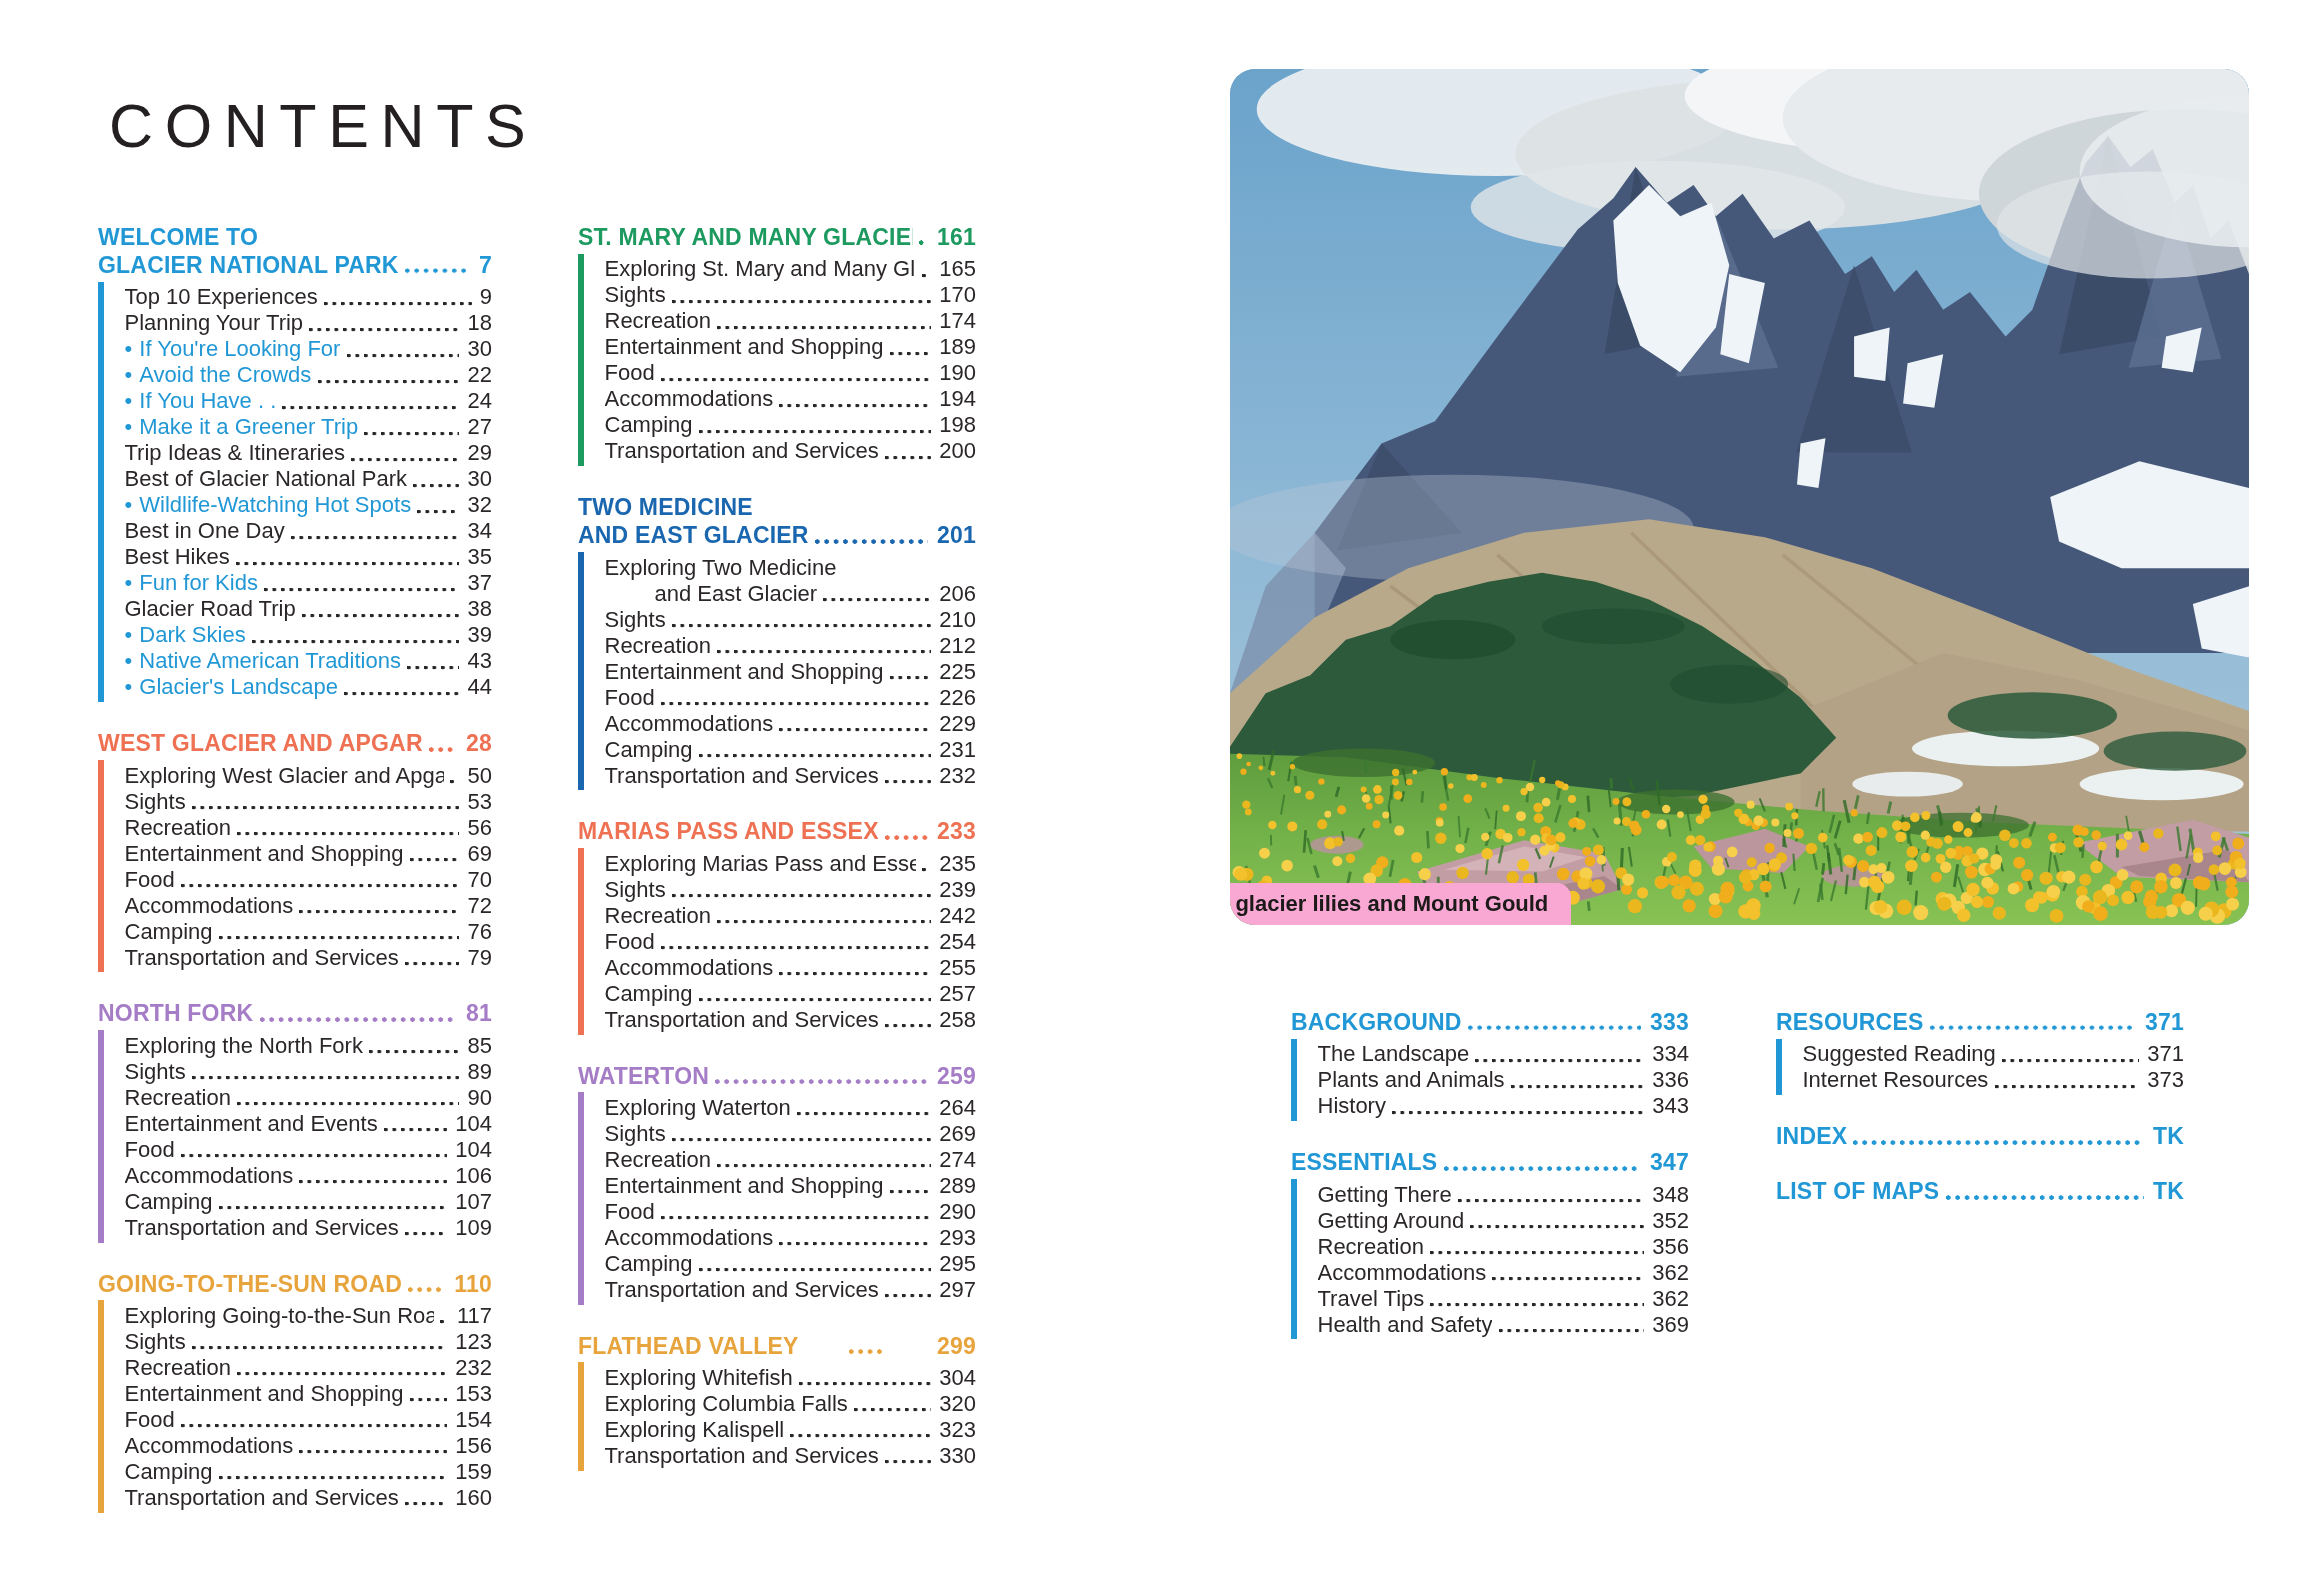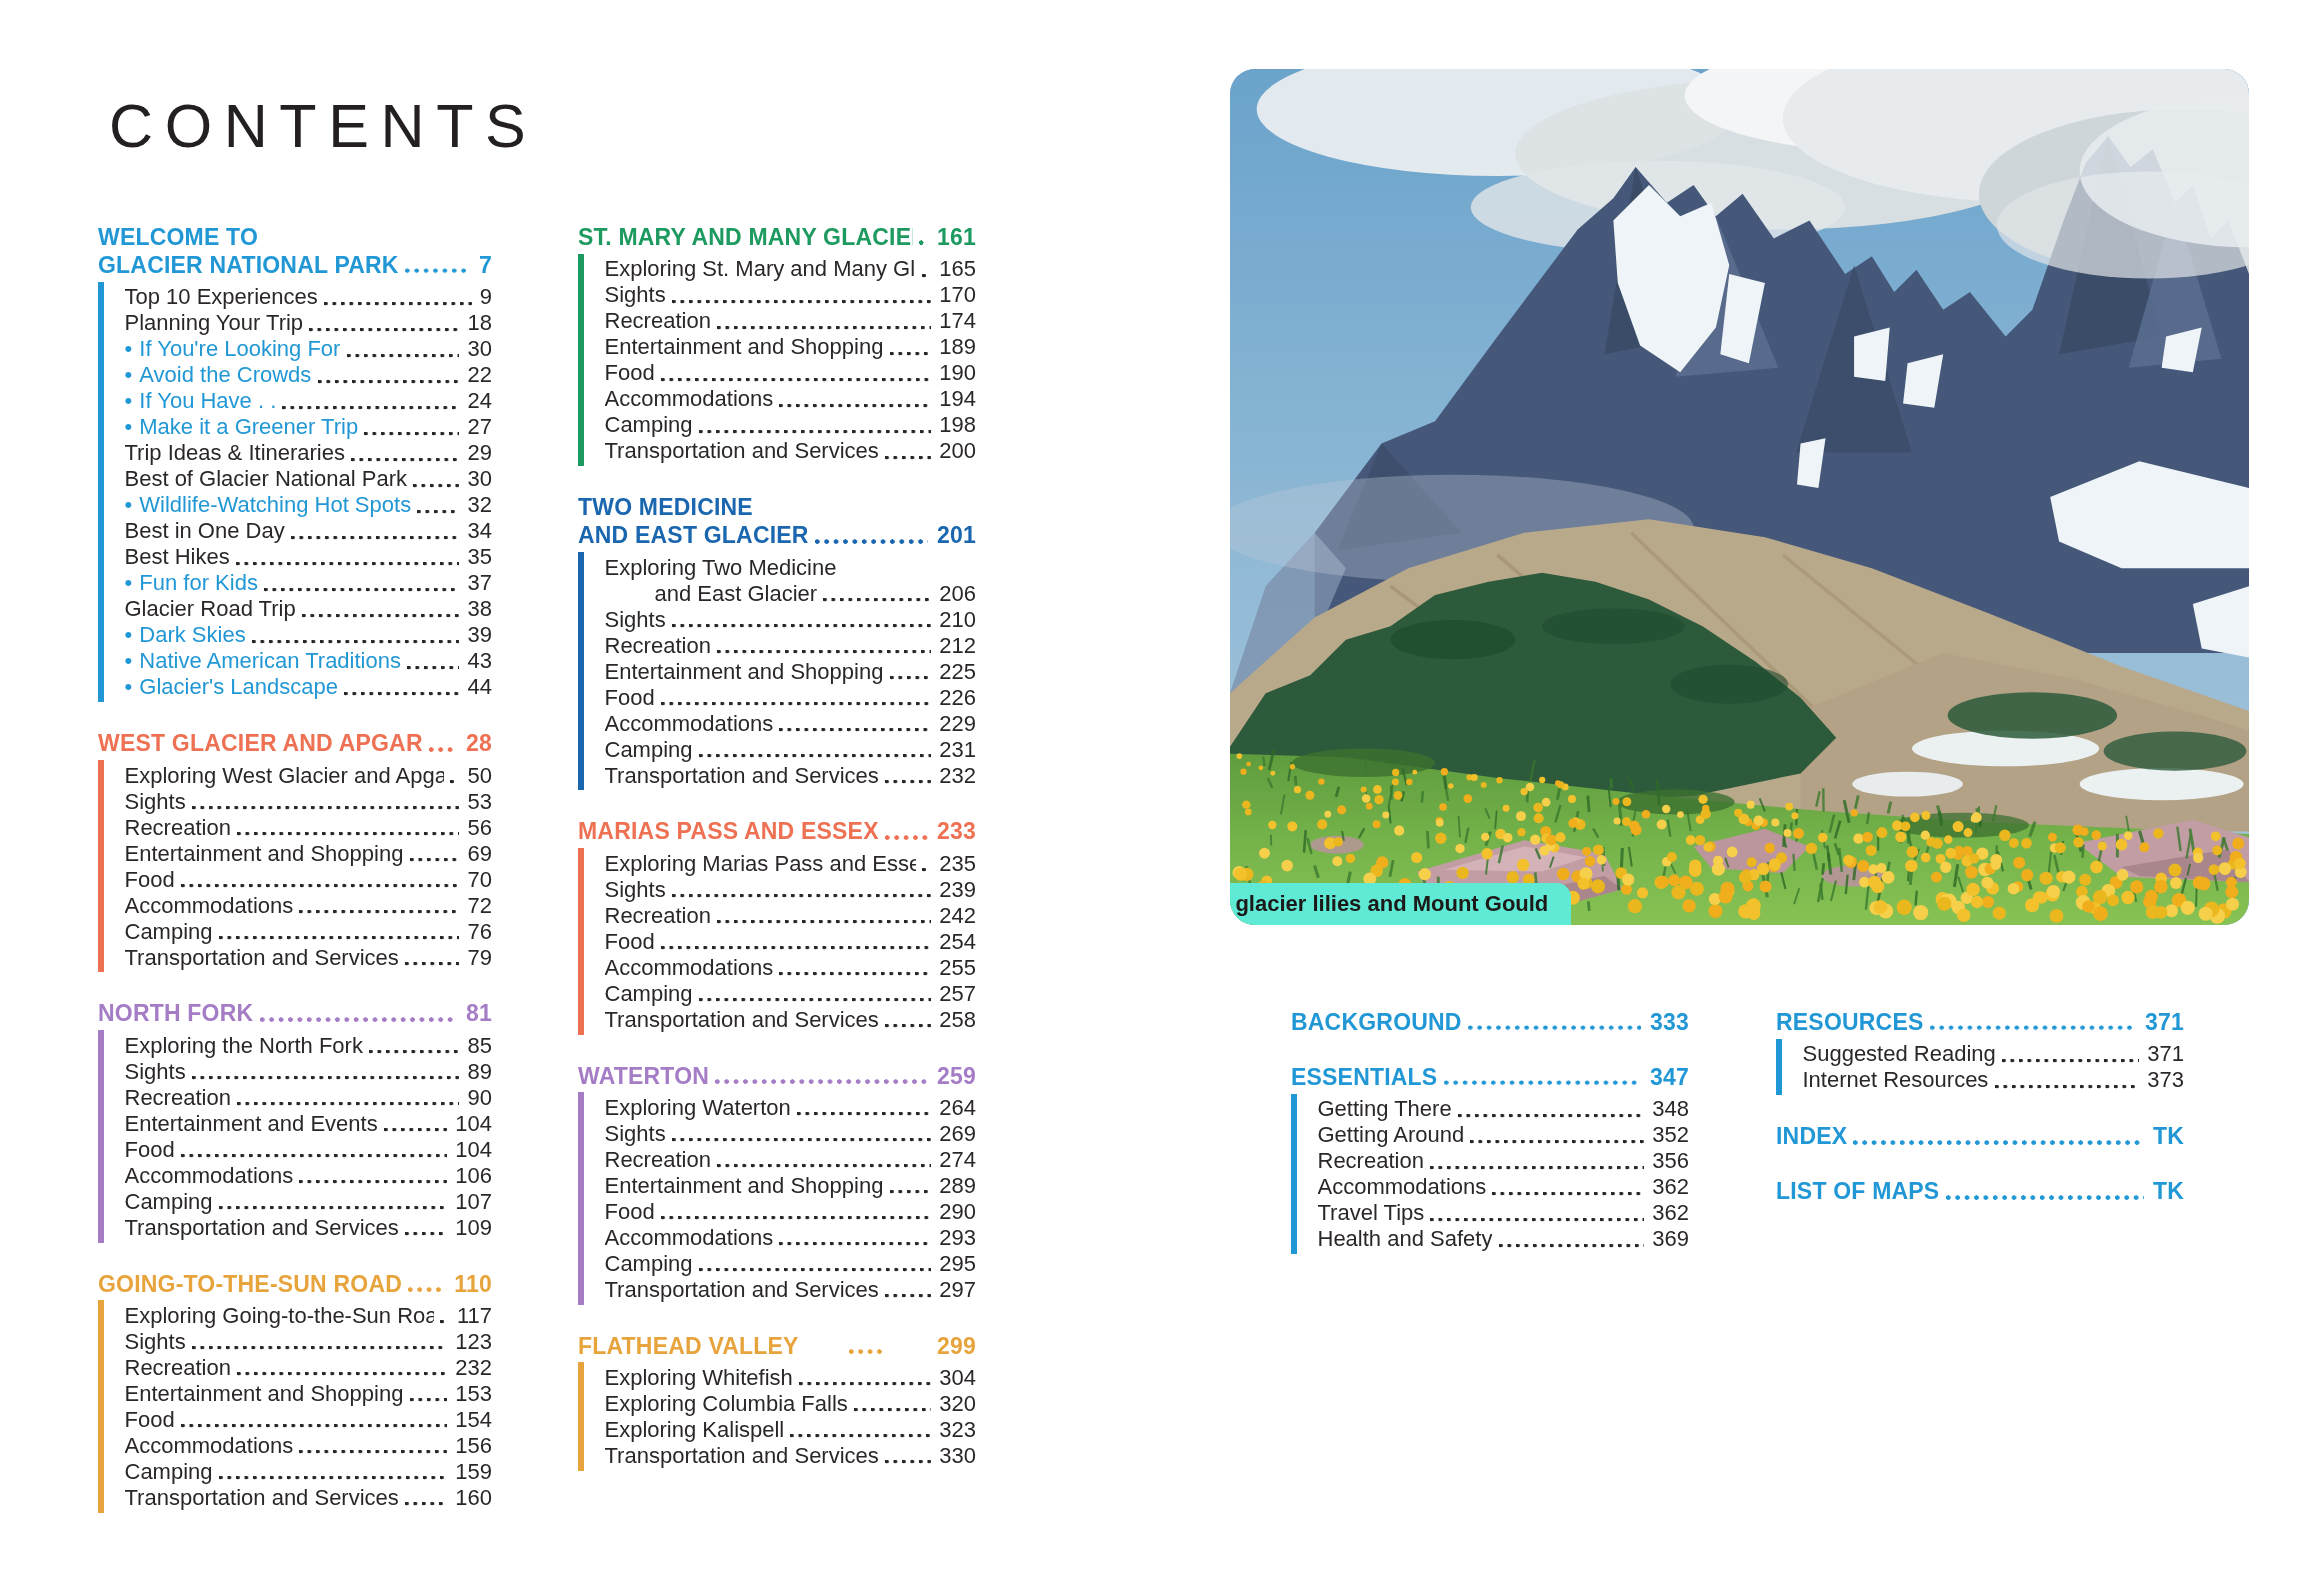--- a/index.html
+++ b/index.html
@@ -37,21 +37,21 @@
     background-image:radial-gradient(circle at 2.3px 3.6px, currentColor 2.1px, transparent 2.4px);
     background-size:9.4px 7.1px;margin-bottom:4.5px;
   }
   .bullet::before{content:"\2022";margin-right:7.1px;}
   #photo{
     position:absolute;left:1230px;top:69px;width:1019px;height:856px;
     border-radius:25px;overflow:hidden;background:#79a9cd;
   }
   #photo svg{display:block;width:100%;height:100%;}
   .photo-caption{
-    position:absolute;left:0;bottom:0;background:#5eead4;
+    position:absolute;left:0;bottom:0;background:#f9a8d4;
     padding:6.2px 23px 8px 5.4px;border-top-right-radius:14.3px;
     font-size:22px;font-weight:700;color:#1c1919;line-height:1.25;
   }
 </style>
 </head>
 <body>
 
 <div class="title">CONTENTS</div>
 
 <div id="col-left" class="col">
@@ -516,20 +516,37 @@
         </div>
       </div>
     </div>
   </div>
 <div id="col-lower-left" class="col">
     <div class="toc-section">
       <div class="h-row" style="color: rgb(33, 152, 213);">
         <span class="h-title">BACKGROUND</span>
         <span class="dots"></span>
         <span class="h-num">333</span>
+      </div>
+      <div class="entries" style="border-left-color: rgb(33, 152, 213);">
+        <div class="e-row">
+          <span class="e-label">The Landscape</span>
+          <span class="dots"></span>
+          <span class="num">334</span>
+        </div>
+        <div class="e-row">
+          <span class="e-label">Plants and Animals</span>
+          <span class="dots"></span>
+          <span class="num">336</span>
+        </div>
+        <div class="e-row">
+          <span class="e-label">History</span>
+          <span class="dots"></span>
+          <span class="num">343</span>
+        </div>
       </div>
     </div>
     <div class="toc-section">
       <div class="h-row" style="color: rgb(33, 152, 213);">
         <span class="h-title">ESSENTIALS</span>
         <span class="dots"></span>
         <span class="h-num">347</span>
       </div>
       <div class="entries" style="border-left-color: rgb(33, 152, 213);">
         <div class="e-row">

